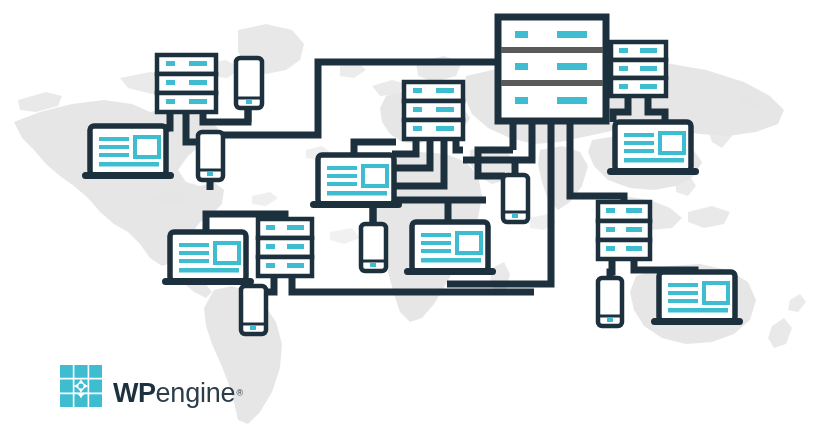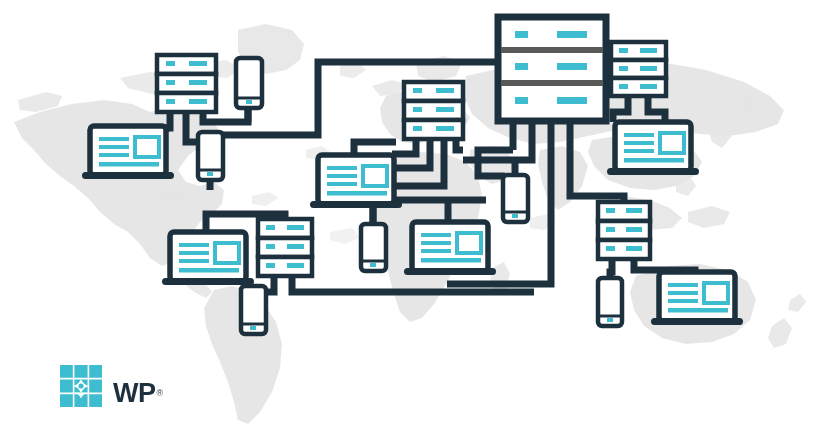--- a/index.html
+++ b/index.html
@@ -326,17 +326,18 @@
                  C25.0,16.2 23.2,18.2 21,22.1
                  C18.8,18.2 17.0,16.2 12.4,15.3
                  C17.0,14.4 18.8,12.4 21,8.5 Z" fill="#ffffff" transform="translate(0,5.7)"></path>
         <circle cx="21" cy="21" r="2.6" fill="#3fbdd0"></circle>
         <path d="M21,33.5 C19.6,30.2 17.6,28.6 14.4,27.8
                  L27.6,27.8 C24.4,28.6 22.4,30.2 21,33.5 Z" fill="#ffffff"></path>
       </svg>
     </div>
     <div class="logo-text">
       <span class="logo-wp">WP</span>
+        <span class="logo-engine">engine</span>
         <span class="logo-reg">®</span>
     </div>
   </div>
 
 </div>
 
 </body></html>

